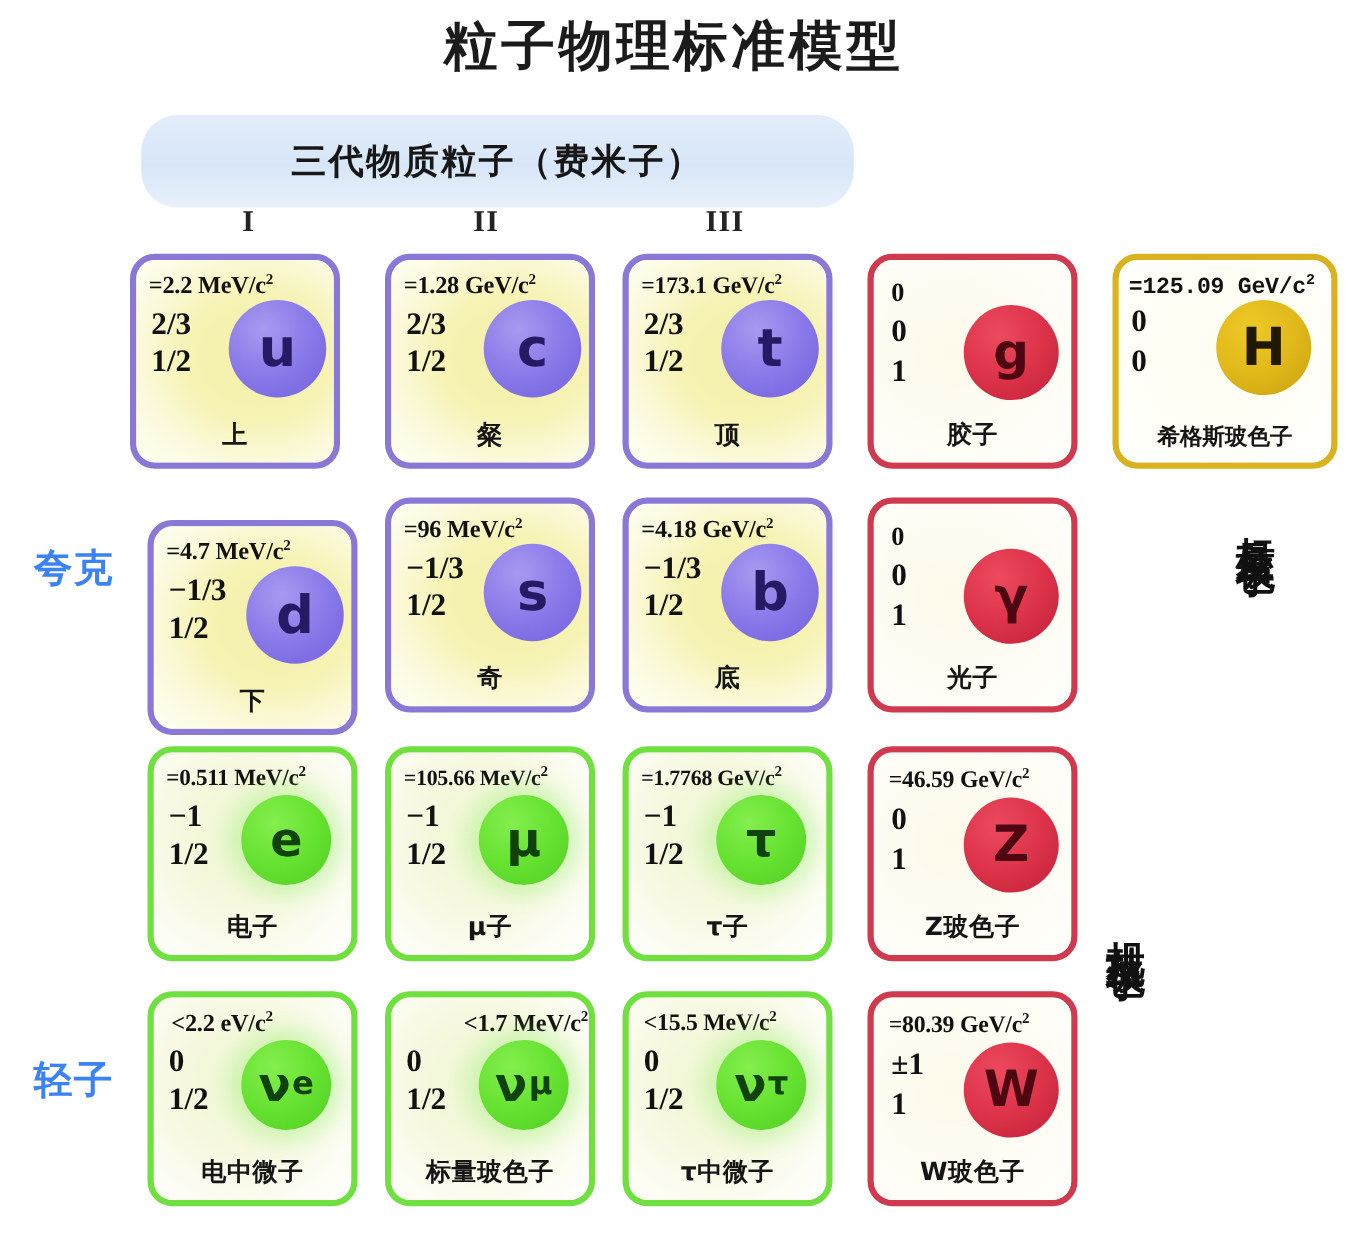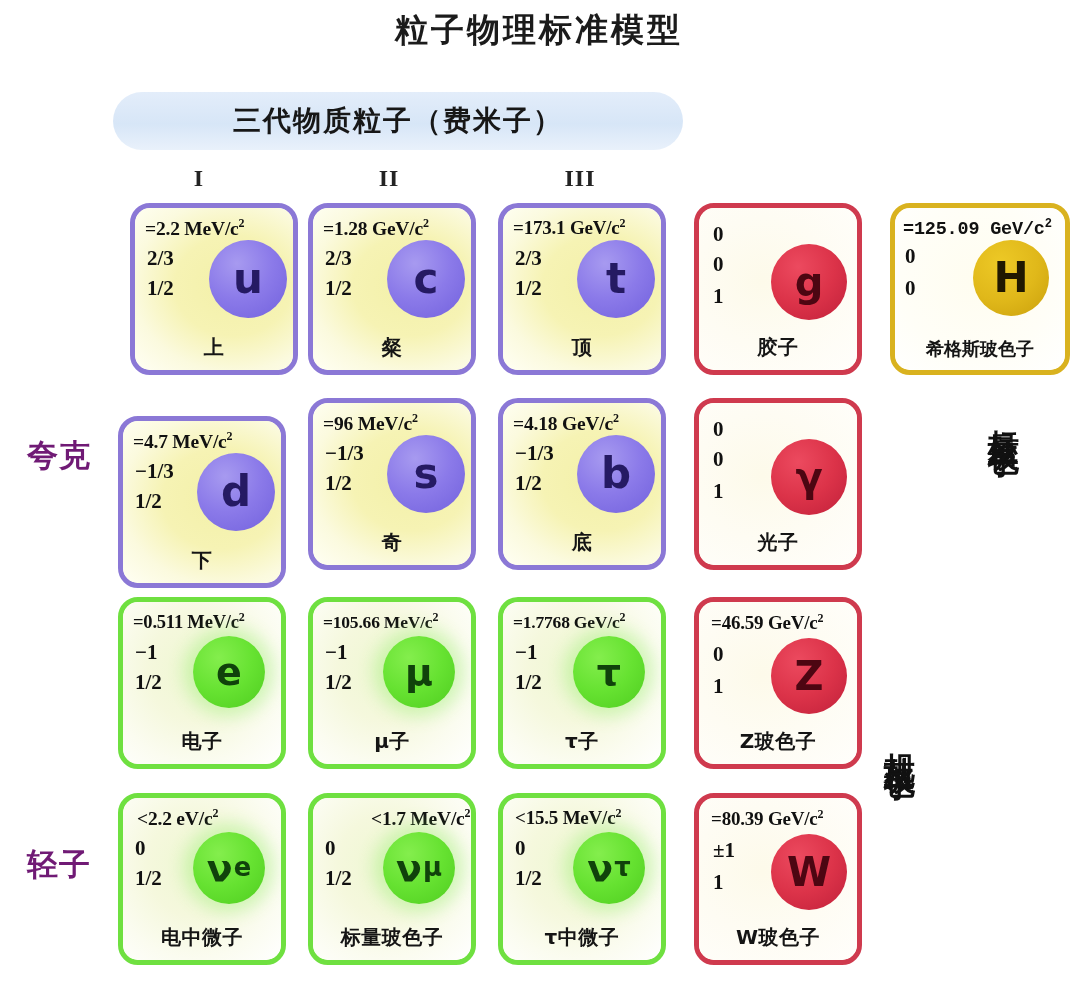--- a/index.html
+++ b/index.html
@@ -11,31 +11,31 @@
     overflow: hidden;
   }
   #root { position: relative; width: 1078px; height: 1000px; }
 
   
   .page-title {
     position: absolute;
     left: 0; top: 8px; width: 1078px;
     text-align: center;
     font-family: "DejaVu Sans", "Liberation Sans", sans-serif;
-    font-size: 33px;
+    font-size: 43px;
     font-weight: 700;
     letter-spacing: 3px;
     color: #1b1b1b;
   }
 
   
   .gen-banner {
     position: absolute;
     left: 113px; top: 92px;
-    width: 570px; height: 58px;
+    width: 570px; height: 74px;
     border-radius: 29px;
     background: linear-gradient(180deg, #e3edfa 0%, #d7e6f7 55%, #e9f1fb 100%);
     display: flex; align-items: center; justify-content: center;
     font-family: "DejaVu Sans", "Liberation Sans", sans-serif;
     font-size: 28px; font-weight: 700;
     letter-spacing: 2px;
     color: #171717;
   }
   .gen-numbers {
     position: absolute;
@@ -71,21 +71,21 @@
     letter-spacing: 2px;
   }
   .axis-labels div { white-space: nowrap; }
 
   .row-label {
     position: absolute;
     width: 106px;
     font-family: "DejaVu Sans", "Liberation Sans", sans-serif;
     font-size: 31px;
     font-weight: 700;
-    color: #701a75;
+    color: #3b82f6;
     text-align: center;
     line-height: 1.18;
     letter-spacing: 1px;
   }
   .row-label.quark  { left: 6px; top: 437px; }
   .row-label.lepton { left: 6px; top: 846px; }
 
   
   .vlabel {
     position: absolute;
@@ -150,21 +150,21 @@
     font-weight: 700;
     color: #111;
     white-space: nowrap;
     letter-spacing: -0.2px;
   }
   .card .mass .sup { font-size: 12px; vertical-align: super; }
   .card .charge, .card .spin {
     position: absolute;
     left: 12px;
     font-family: "Liberation Serif", "DejaVu Serif", serif;
-    font-size: 21px;
+    font-size: 25px;
     font-weight: 700;
     color: #111;
     white-space: nowrap;
   }
   .card .charge { top: 38px; }
   .card .spin   { top: 68px; }
 
   
   .card.stacked .charge { top: 36px; }
   .card.stacked .spin   { top: 70px; }
@@ -238,21 +238,21 @@
     <div class="gen-num g3">III</div>
   </div>
 
 
   <div class="row-label quark">夸克</div>
   <div class="row-label lepton">轻子</div>
 
   <div class="vlabel scalar">标量玻色子</div>
   <div class="vlabel gauge">规范玻色子</div>
 
-  <div class="card quark" style="left:130px; top:203px;">
+  <div class="card quark" style="left:104px; top:203px;">
     <div class="inner">
       <div class="mass"><span>=2.2 MeV/c</span><span class="sup">2</span></div>
       <div class="charge">2/3</div>
       <div class="spin">1/2</div>
       <div class="bubble">
           <span>u</span>
         </div>
       <div class="pname">上</div>
     </div>
   </div>

